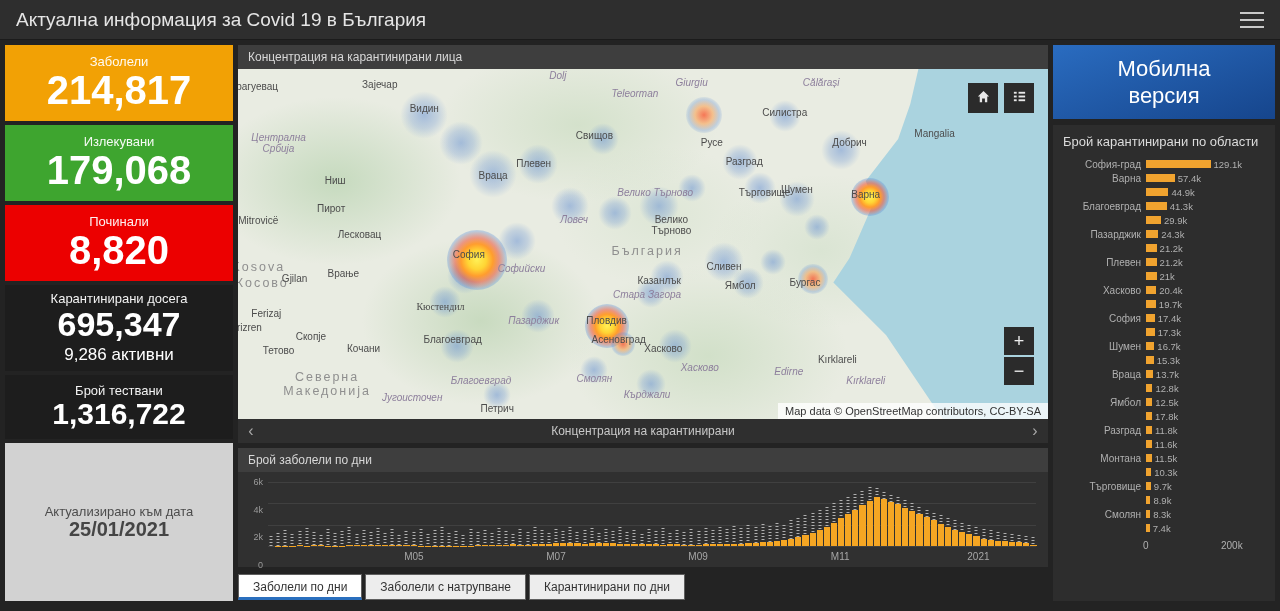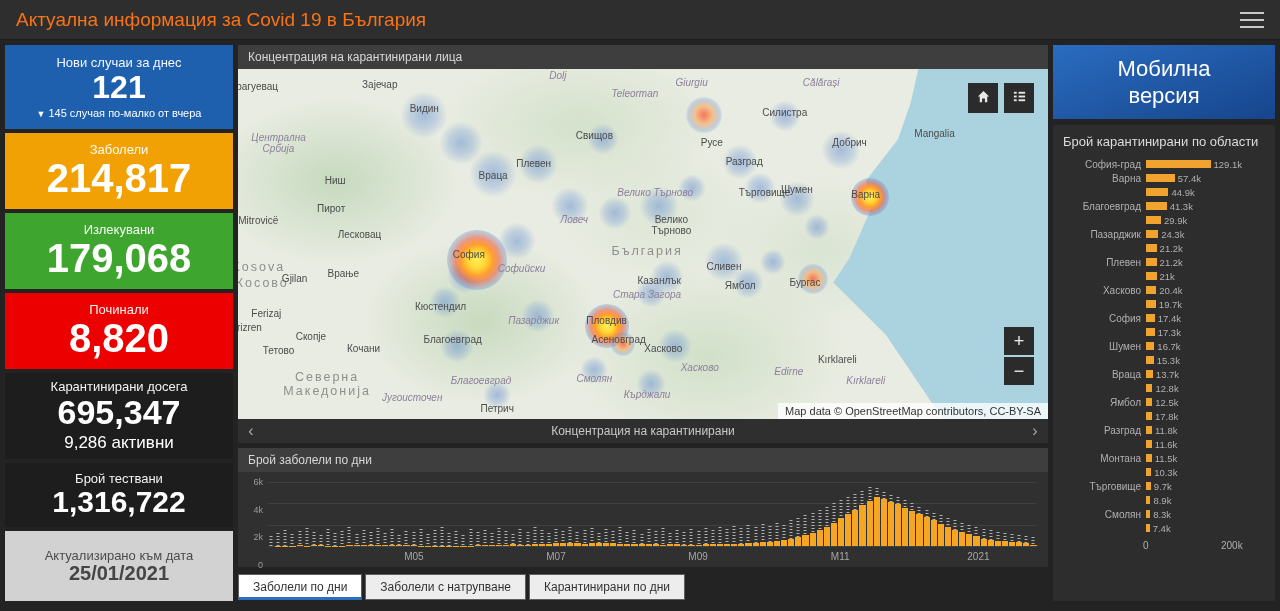--- a/index.html
+++ b/index.html
@@ -5,21 +5,21 @@
   html,body{margin:0;padding:0;}
   body{
     width:1280px;height:611px;overflow:hidden;
     background:#232323;
     font-family:"Liberation Sans","DejaVu Sans",sans-serif;
     -webkit-font-smoothing:antialiased;
   }
   
   .app-header{height:40px;background:#2e2e2e;border-bottom:1px solid #1b1b1b;
     display:flex;align-items:center;justify-content:space-between;padding:0 16px;box-sizing:border-box;}
-  .page-title{color:#f97316;font-size:19px;}
+  .page-title{color:#e5e5e5;font-size:19px;}
   .menu-btn{width:24px;height:16px;display:flex;flex-direction:column;justify-content:space-between;cursor:pointer;}
   .menu-btn i{height:2px;background:#c9c9c9;display:block;}
 
   
   .layout{display:flex;gap:5px;padding:5px;height:566px;box-sizing:border-box;}
   .col-left{width:228px;flex:none;display:flex;flex-direction:column;gap:4px;}
   .col-center{flex:1;display:flex;flex-direction:column;min-width:0;}
   .col-right{width:222px;flex:none;display:flex;flex-direction:column;gap:6px;}
 
   
@@ -119,25 +119,20 @@
 <header class="app-header">
   <div class="page-title">Актуална информация за Covid 19 в България</div>
   <div class="menu-btn">
     <span style="display:contents"><i></i><i></i><i></i></span>
   </div>
 </header>
 
 <div class="layout">
 
   <aside class="col-left">
-      <div class="stat-card s-blue" style="background: rgb(30, 95, 174); color: rgb(255, 255, 255);">
-        <div class="stat-label">Нови случаи за днес</div>
-        <div class="stat-value">121</div>
-        <div class="stat-delta"><span class="delta-ic">▼</span><span>145 случая по-малко от вчера</span></div>
-      </div>
       <div class="stat-card s-big" style="background: rgb(242, 161, 5); color: rgb(255, 255, 255);">
         <div class="stat-label">Заболели</div>
         <div class="stat-value">214,817</div>
       </div>
       <div class="stat-card s-big" style="background: rgb(62, 165, 47); color: rgb(255, 255, 255);">
         <div class="stat-label">Излекувани</div>
         <div class="stat-value">179,068</div>
       </div>
       <div class="stat-card s-big" style="background: rgb(236, 0, 0); color: rgb(255, 255, 255);">
         <div class="stat-label">Починали</div>
@@ -259,21 +254,21 @@
           <div class="ml c" style="left: 13%; top: 58.5%;">Врање</div>
           <div class="ml c" style="left: 6.5%; top: 60%; padding-left: 8px;">Gjilan</div>
           <div class="ml n" style="left: 50.5%; top: 52%;">България</div>
           <div class="ml c" style="left: 60%; top: 56.5%;">Сливен</div>
           <div class="ml c" style="left: 52%; top: 60.5%;">Казанлък</div>
           <div class="ml r" style="left: 50.5%; top: 64.5%;">Стара Загора</div>
           <div class="ml c" style="left: 62%; top: 62%;">Ямбол</div>
           <div class="ml c" style="left: 70%; top: 61%;">Бургас</div>
           <div class="ml c" style="left: 28.5%; top: 53%;">София</div>
           <div class="ml r" style="left: 35%; top: 57%;">Софийски</div>
-          <div class="ml c" style="left: 25%; top: 68%;">Кюстендил</div>
+          <div class="ml c" style="left: 25%; top: 68%; font-family: Liberation Serif, serif;">Кюстендил</div>
           <div class="ml r" style="left: 36.5%; top: 72%;">Пазарджик</div>
           <div class="ml c" style="left: 45.5%; top: 72%;">Пловдив</div>
           <div class="ml c" style="left: 47%; top: 77.5%;">Асеновград</div>
           <div class="ml c" style="left: 52.5%; top: 80%;">Хасково</div>
           <div class="ml r" style="left: 57%; top: 85.5%;">Хасково</div>
           <div class="ml r" style="left: 44%; top: 88.5%;">Смолян</div>
           <div class="ml r" style="left: 50.5%; top: 93%;">Кърджали</div>
           <div class="ml c" style="left: 26.5%; top: 77.5%;">Благоевград</div>
           <div class="ml r" style="left: 30%; top: 89%;">Благоевград</div>
           <div class="ml c" style="left: 3.5%; top: 70%;">Ferizaj</div>

